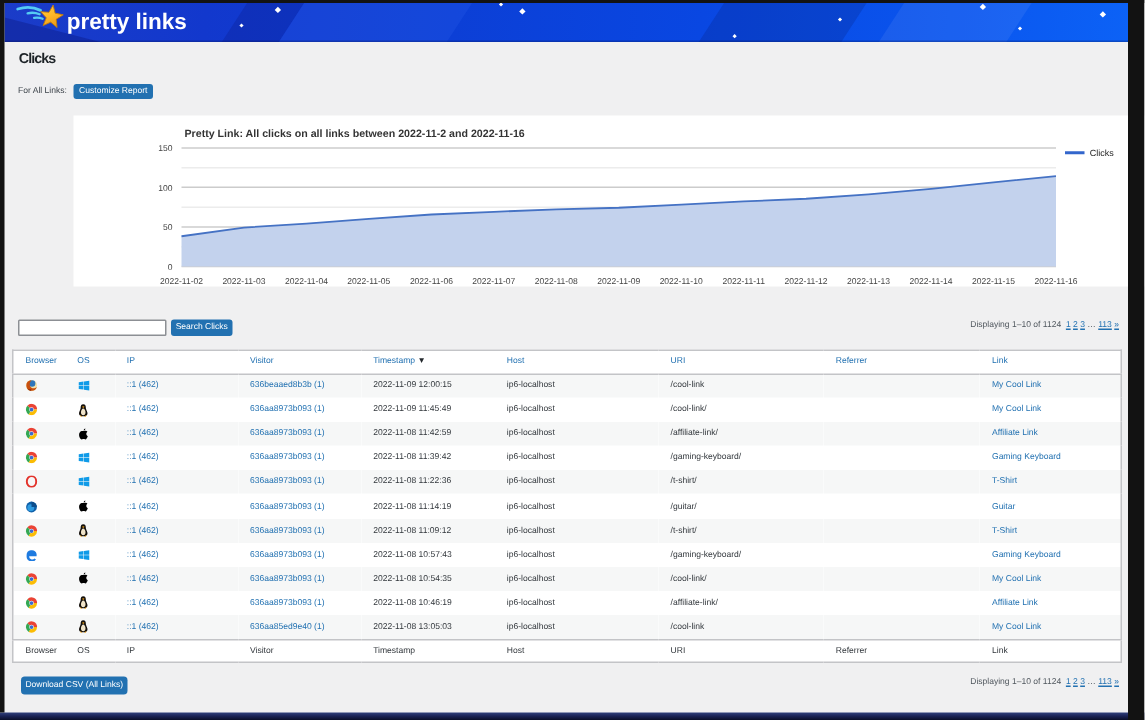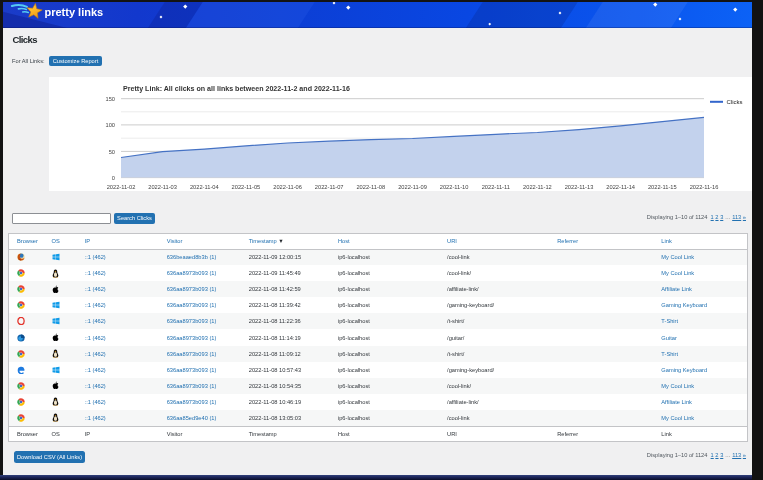--- a/index.html
+++ b/index.html
@@ -9,21 +9,21 @@
   #strip-top { position:absolute; left:0; top:0; width:763px; height:2px; background:#131313; z-index:50; }
   #strip-left { position:absolute; left:0; top:0; width:3px; height:475px; background:#131313; z-index:50; }
   #strip-right { position:absolute; left:751.5px; top:0; width:11.5px; height:480px; background:#121212; z-index:50; }
   #strip-bottom { position:absolute; left:0; top:474.8px; width:763px; height:5.2px; background:linear-gradient(180deg,#31407c 0%,#1b2458 45%,#0a0e28 100%); z-index:49; }
 
   
   #banner { position:absolute; left:3px; top:2px; width:748.5px; height:26px; overflow:hidden;
     background:linear-gradient(95deg,#1b3cc8 0%, #1238cd 18%, #0c3fd6 40%, #0947e2 62%, #0a55ee 84%, #0c62f6 100%); }
   .band { position:absolute; top:-10px; height:50px; transform:skewX(-33deg); }
   #logo { position:absolute; left:5px; top:-0.5px; width:46px; height:23px; z-index:5; }
-  #logotext { position:absolute; left:41.5px; top:3.7px; color:#fff; font-size:11px; font-weight:700; letter-spacing:0px; z-index:5; }
+  #logotext { position:absolute; left:41.5px; top:3.7px; color:#fff; font-size:15px; font-weight:700; letter-spacing:0px; z-index:5; }
   .spark { position:absolute; background:#fff; z-index:4; }
 
   
   #h-clicks { position:absolute; left:12.5px; top:34.2px; font-size:9.5px; font-weight:700; letter-spacing:-0.6px; color:#1d2327; }
   #forall { position:absolute; left:12px; top:57.5px; font-size:5.7px; color:#3c434a; }
   .btn { background:#2271b1; color:#fff; border-radius:2px; font-size:5.7px; display:inline-block; text-align:center; }
   #btn-customize { position:absolute; left:49px; top:55.5px; width:53px; height:10.5px; line-height:10.5px; }
 
   
   #chartcard { position:absolute; left:13px; top:77px; width:728px; height:114px; background:#fff;margin-left:36px; }

